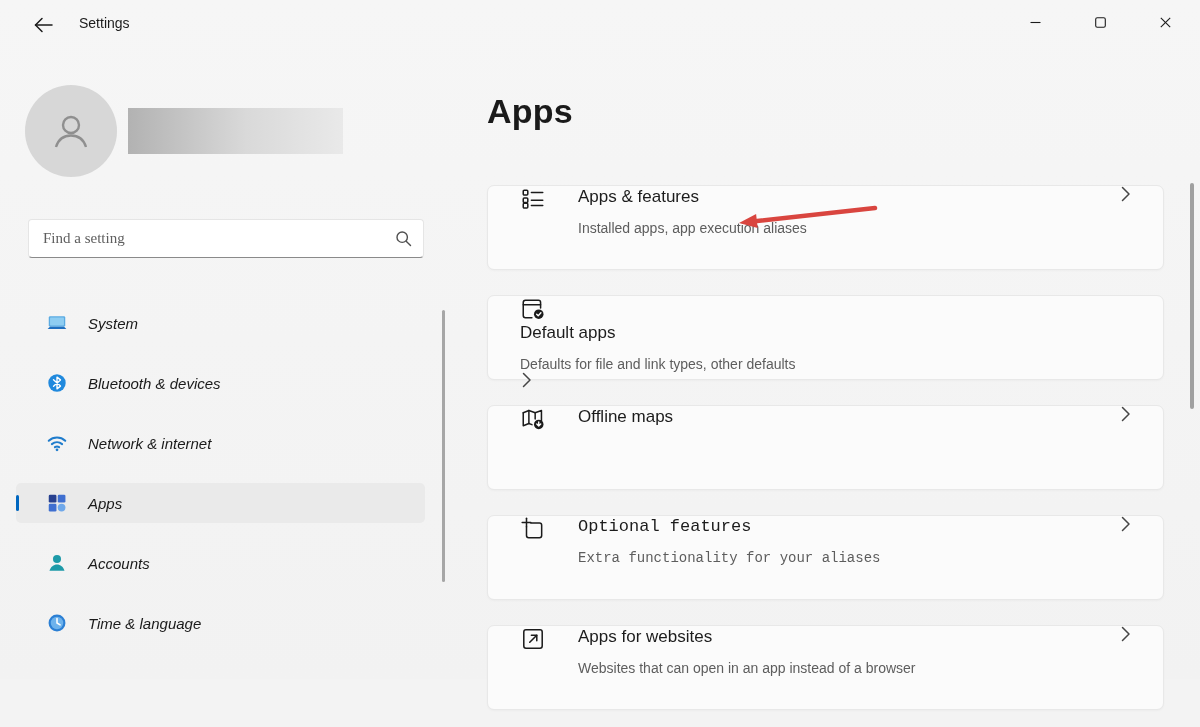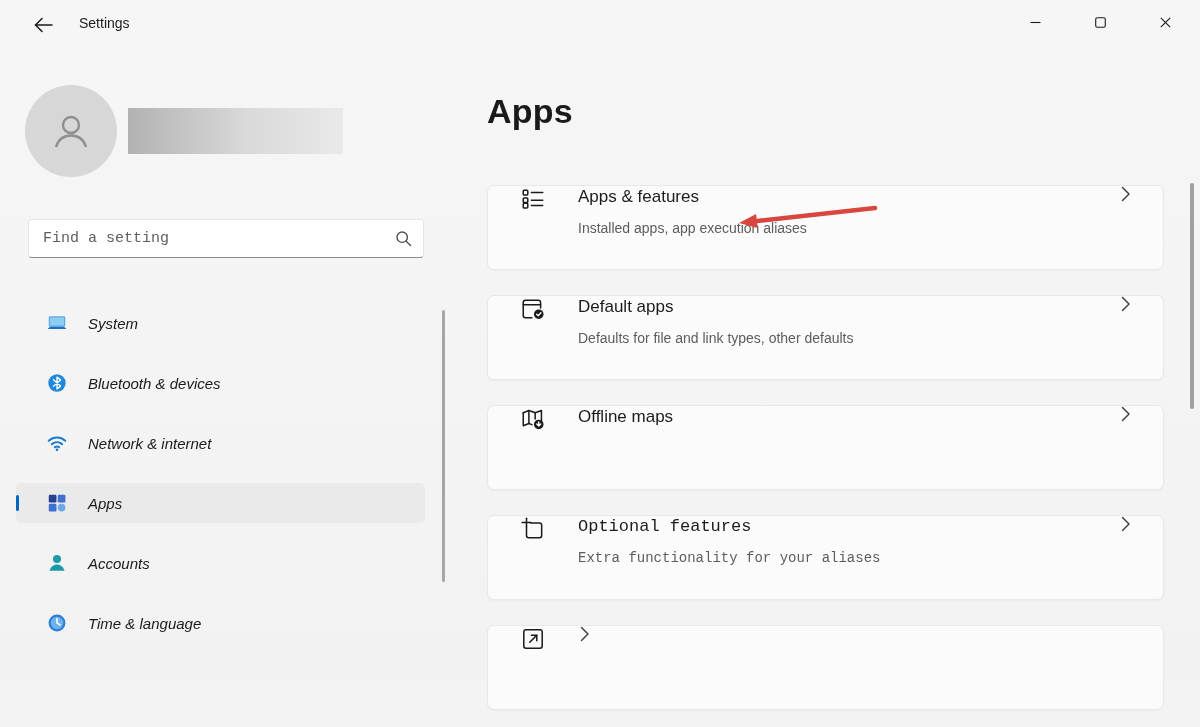--- a/index.html
+++ b/index.html
@@ -36,21 +36,21 @@
     position:absolute; left:128px; top:108px; width:215px; height:46px;
     background:linear-gradient(90deg,#b2b2b2 0%,#d9d9d9 55%,#e9e9e9 100%);
   }
   .searchbox {
     position:absolute; left:28px; top:219px; width:396px; height:39px;
     background:#ffffff; border:1px solid #e5e5e5; border-bottom:1px solid #8a8a8a;
     border-radius:4px; display:flex; align-items:center;
   }
   .searchbox input {
     flex:1; height:100%; border:none; outline:none; background:transparent;
-    font-family:Liberation Mono, monospace; font-size:15px; color:#444;
+    font-family:Liberation Serif, serif; font-size:15px; color:#444;
     padding:0 14px;
   }
   .searchbox input::placeholder { color:#5e5e5e; opacity:1; }
   .search-icon-wrap { width:40px; display:flex; align-items:center; justify-content:center; }
 
   .nav { position:absolute; left:16px; top:303px; width:409px; }
   .nav-item {
     position:relative; height:40px; margin-bottom:20px; border-radius:5px;
     display:flex; align-items:center; padding-left:30px; cursor:pointer;font-style:italic;
   }
@@ -251,21 +251,21 @@
       <div class="card-title">Apps &amp; features</div>
       <div class="card-subtitle">Installed apps, app execution aliases</div>
     </div>
     <span class="card-chevron">
       <svg width="10" height="16" viewBox="0 0 10 16" fill="none" stroke="#454545" stroke-width="1.5" stroke-linecap="round" stroke-linejoin="round">
           <path d="M1.5 1.5 L8 8 L1.5 14.5"></path>
         </svg>
     </span>
   </div>
 
-  <div class="card" style="top:295px;">
+  <div class="card" style="top:295px;flex-direction:column;">
     <span class="card-icon">
       <svg width="26" height="26" viewBox="0 0 24 24" fill="none" stroke="#1b1b1b" stroke-width="1.4" stroke-linecap="round" stroke-linejoin="round">
         <path d="M19 11 V6 a2 2 0 0 0 -2 -2 H5 a2 2 0 0 0 -2 2 v12 a2 2 0 0 0 2 2 h6"></path>
         <line x1="3" y1="8" x2="19" y2="8"></line>
         <circle cx="17.3" cy="16.8" r="4.4" fill="#1b1b1b" stroke="none"></circle>
         <path d="M15.4 16.9 l1.4 1.4 2.5 -2.8" stroke="#ffffff" stroke-width="1.3"></path>
       </svg>
     </span>
     <div class="card-text">
       <div class="card-title">Default apps</div>
@@ -319,20 +319,24 @@
   </div>
 
   <div class="card" style="top:625px;">
     <span class="card-icon">
       <svg width="26" height="26" viewBox="0 0 24 24" fill="none" stroke="#1b1b1b" stroke-width="1.4" stroke-linecap="round" stroke-linejoin="round">
         <rect x="3.5" y="3.5" width="17" height="17" rx="2"></rect>
         <path d="M9 15 L15.5 8.5"></path>
         <path d="M10.5 8.5 H15.5 V13.5"></path>
       </svg>
     </span>
+    <div class="card-text">
+      <div class="card-title">Apps for websites</div>
+      <div class="card-subtitle">Websites that can open in an app instead of a browser</div>
+    </div>
     <span class="card-chevron">
       <svg width="10" height="16" viewBox="0 0 10 16" fill="none" stroke="#454545" stroke-width="1.5" stroke-linecap="round" stroke-linejoin="round">
           <path d="M1.5 1.5 L8 8 L1.5 14.5"></path>
         </svg>
     </span>
   </div>
 
   <svg class="annotation-arrow" width="200" height="50" viewBox="0 0 200 50">
     <line x1="155" y1="13" x2="37" y2="26" stroke="#d9453f" stroke-width="4.5" stroke-linecap="round"></line>
     <polygon points="19,28 36.1,19.1 37.7,33" fill="#d9453f"></polygon>

